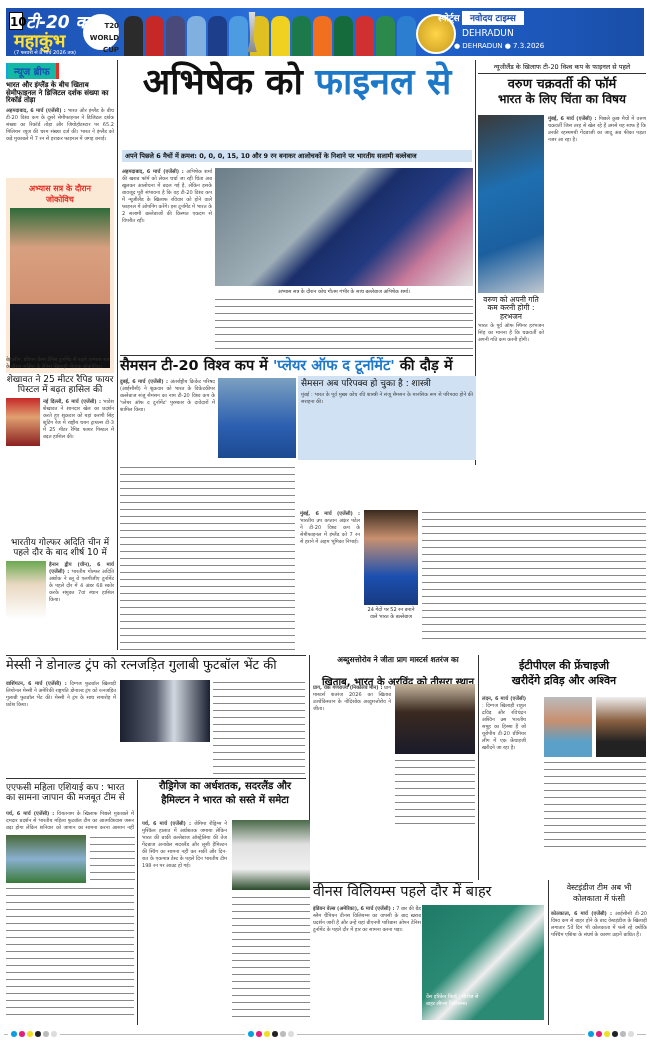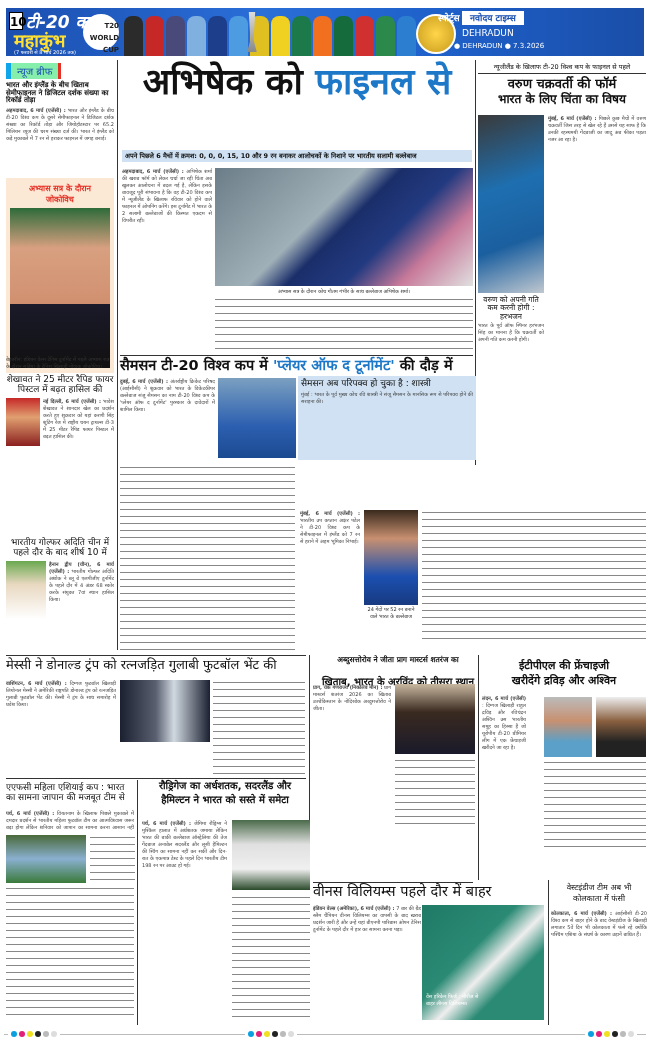--- a/index.html
+++ b/index.html
@@ -64,21 +64,21 @@
   <div class="abs bn-sports">स्पोर्ट्स</div>
   <div class="abs bn-paper">नवोदय टाइम्स</div>
   <div class="abs bn-city">DEHRADUN</div>
   <div class="abs bn-date">● <span>DEHRADUN</span> ● <span>7.3.2026</span></div>
 </div>
 
 <div class="abs rule-v" style="left:117px;top:60px;height:590px"></div>
 <div class="abs rule-v" style="left:475px;top:60px;height:405px"></div>
 
 <div class="abs" style="left:6px;top:60px;width:108px">
-  <div class="kicker" style="background:#86efac;color:#1b4fb0;border-left:5px solid #0ea5e9;border-right:3px solid #e53025;font-weight:normal">न्यूज ब्रीफ</div>
+  <div class="kicker" style="background:#14b8a6;color:#1b4fb0;border-left:2px solid #0ea5e9;border-right:3px solid #e53025;font-weight:bold">न्यूज ब्रीफ</div>
   <div class="hd" style="font-size:7px;margin-top:3px">भारत और इंग्लैंड के बीच खिताब सेमीफाइनल ने डिजिटल दर्शक संख्या का रिकॉर्ड तोड़ा</div>
   <div class="txt" style="height:50px;margin-top:2px"><b>अहमदाबाद, 6 मार्च (एजेंसी) :</b> <span>भारत और इंग्लैंड के बीच टी-20 विश्व कप के दूसरे सेमीफाइनल ने डिजिटल दर्शक संख्या का रिकॉर्ड तोड़ा और जियोहॉटस्टार पर 65.2 मिलियन व्यूज की चरम संख्या दर्ज की। भारत ने इंग्लैंड को कड़े मुकाबले में 7 रन से हराकर फाइनल में जगह बनाई।</span></div>
 </div>
 
 <div class="abs" style="left:6px;top:178px;width:108px;height:195px;background:#fbe9d5">
   <div style="color:#e53025;font-weight:bold;font-size:8px;text-align:center;padding:4px 8px">अभ्यास सत्र के दौरान जोकोविच</div>
   <div class="img" style="margin:0 4px;height:160px;background:linear-gradient(#2e6b3a 0%,#d8a080 25%,#d09070 60%,#1a1a2a 60%,#111 100%)"></div>
 </div>
 <div class="abs cap" style="left:6px;top:356px;width:108px;text-align:left">बेहतरीन: इंडियन वेल्स टेनिस टूर्नामेंट से पहले अभ्यास सत्र के दौरान सर्बिया के टेनिस खिलाड़ी नोवाक जोकोविच।</div>
 

